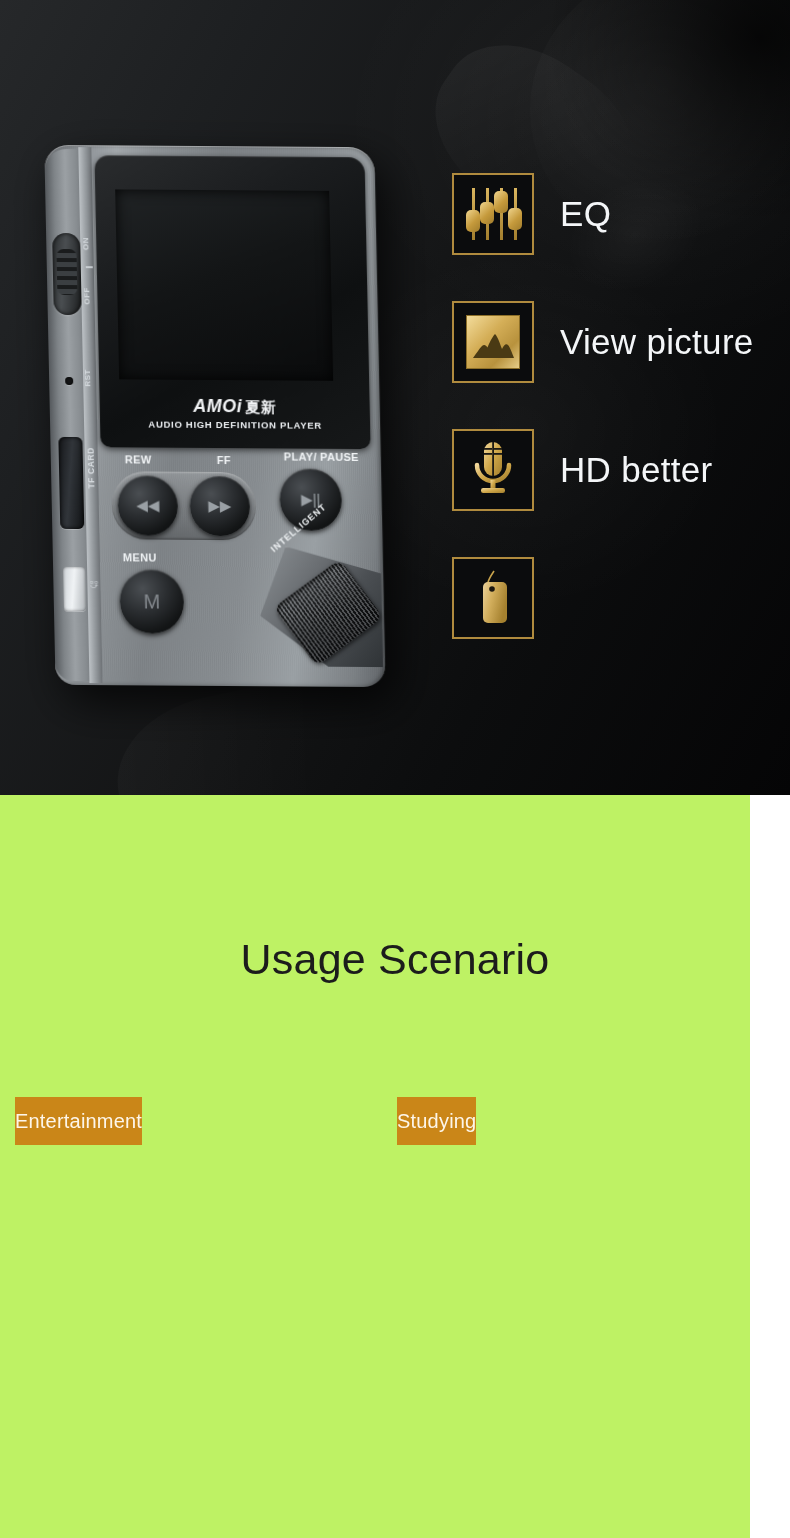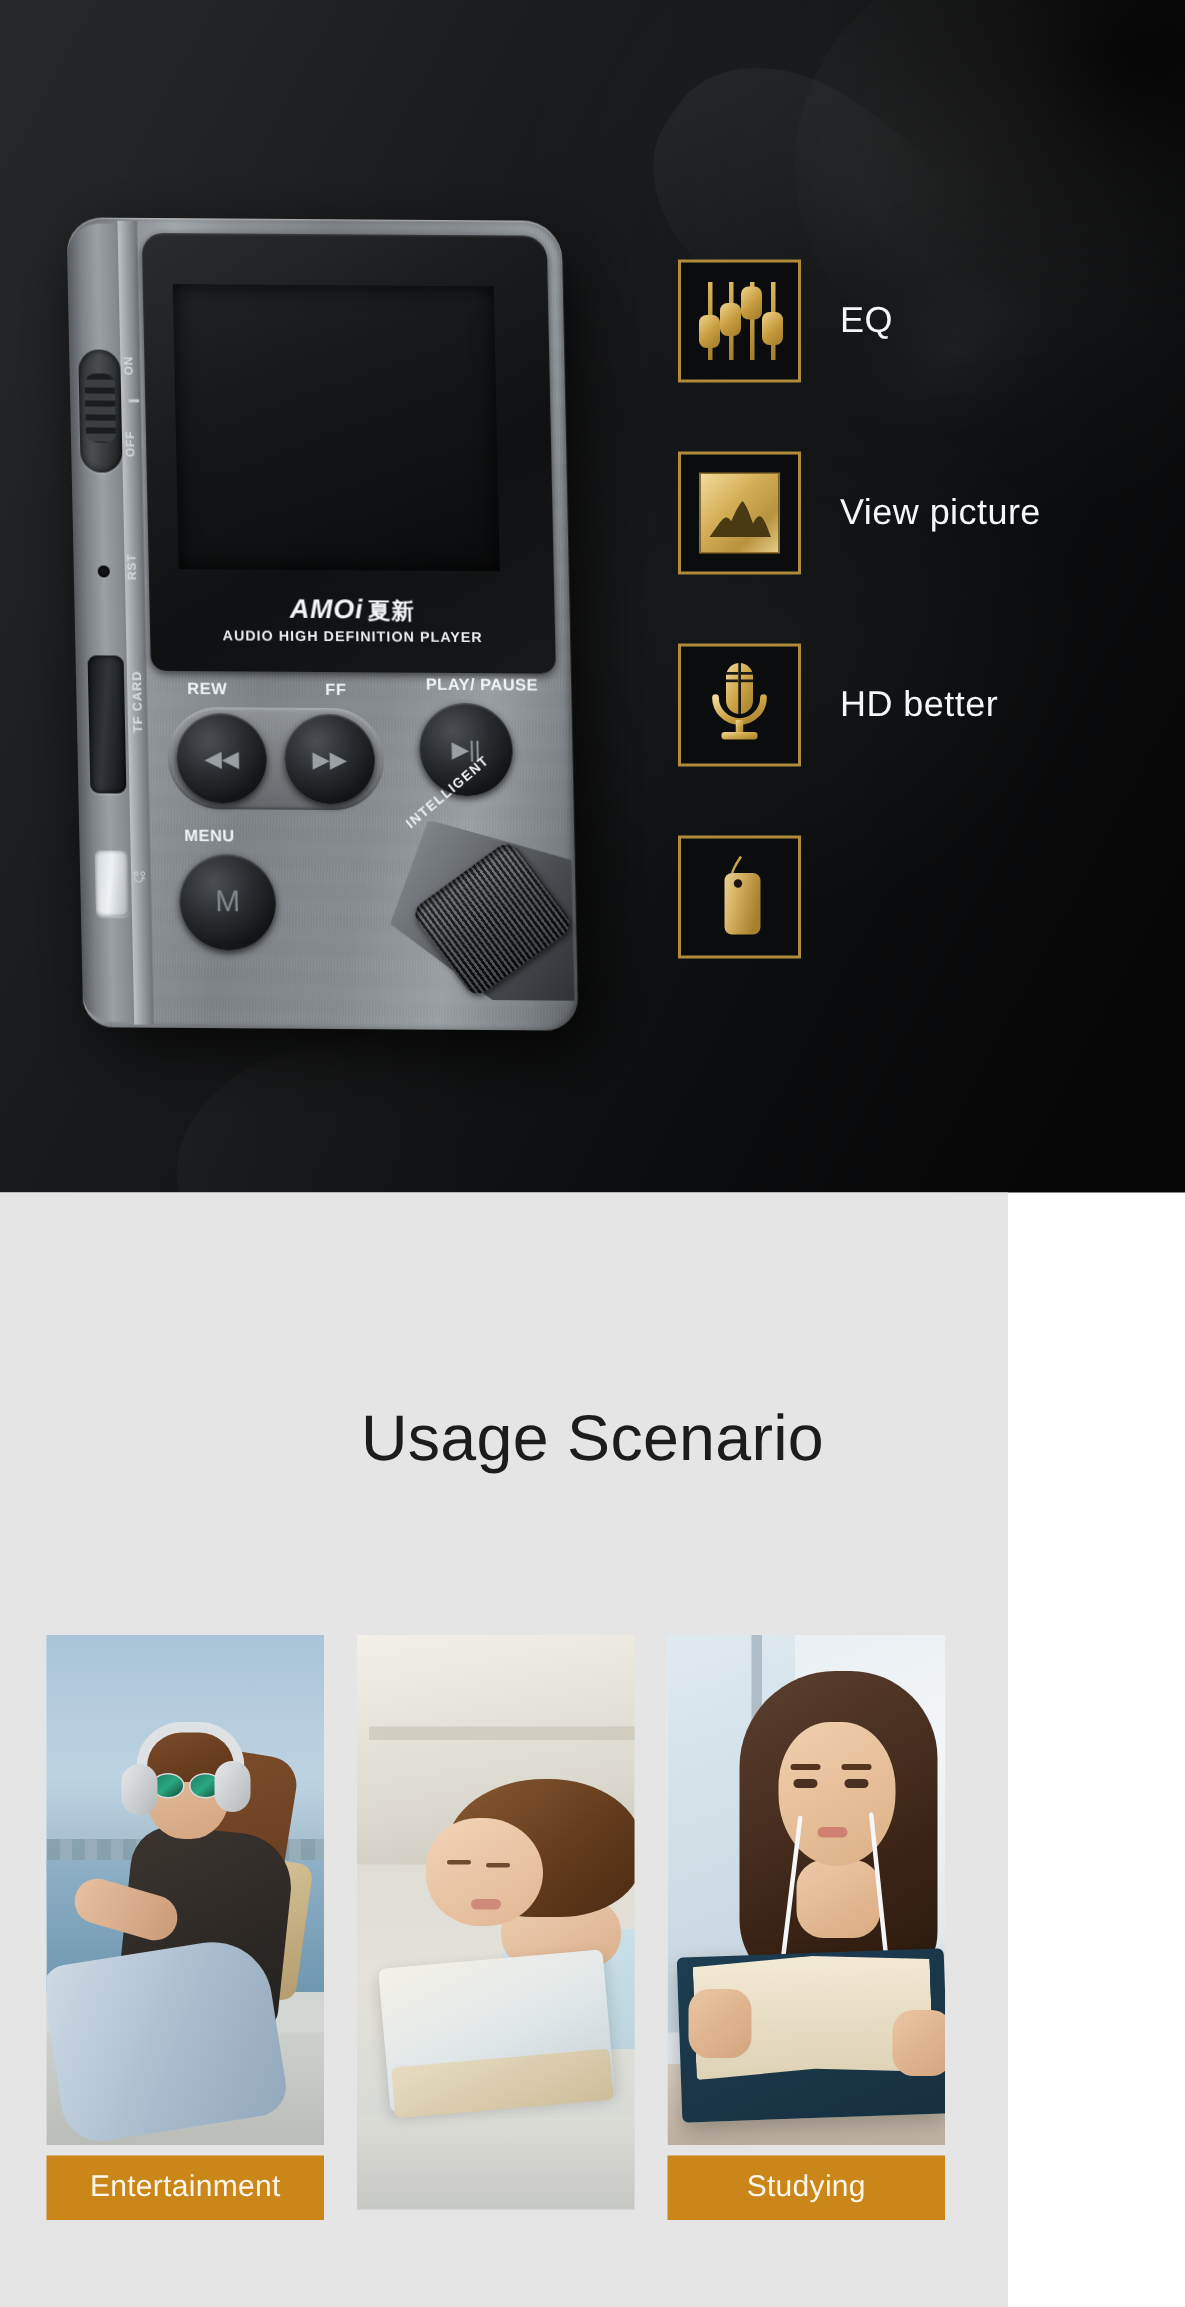--- a/index.html
+++ b/index.html
@@ -167,21 +167,21 @@
   }
 
   
   .features { position:absolute; left:452px; top:172px; width:330px; }
   .feature { display:flex; align-items:center; height:84px; margin-bottom:44px; }
   .fbox {
     width:82px; height:82px; flex:0 0 82px;
     border:2px solid #b08b3e; background:#0b0c0d;
     display:flex; align-items:center; justify-content:center; position:relative;
   }
-  .flabel { margin-left:26px; color:#f4f6f8; font-size:24px; font-weight:400; letter-spacing:.3px; white-space:nowrap; }
+  .flabel { margin-left:26px; color:#f4f6f8; font-size:35px; font-weight:400; letter-spacing:.3px; white-space:nowrap; }
 
   
   .eq-ico { width:56px; height:56px; position:relative; }
   .eq-ico i { position:absolute; width:2.5px; height:52px; top:2px;
               background:linear-gradient(180deg,#d9b55e,#a37f2e); }
   .eq-ico i:nth-child(1){ left:7px; }
   .eq-ico i:nth-child(2){ left:21px; }
   .eq-ico i:nth-child(3){ left:35px; }
   .eq-ico i:nth-child(4){ left:49px; }
   .eq-ico b { position:absolute; width:14px; height:22px; border-radius:5px;
@@ -196,29 +196,29 @@
     background:linear-gradient(135deg,#f3dc9b 0%, #d4ae57 40%, #b8923d 72%, #e6cd88 100%);
     border:1px solid #8d6f28; display:flex; align-items:flex-end; justify-content:center; }
   .pic-ico svg { width:44px; height:30px; margin-bottom:8px; }
 
   
   .mic-ico svg { width:50px; height:56px; }
   
   .bm-ico svg { width:46px; height:58px; }
 
   
-  .white-sec { position:absolute; left:0; top:795px; width:672px; height:743px; background:#e5e5e5; }
+  .white-sec { position:absolute; left:0; top:795px; width:750px; height:743px; background:#bef264; }
   .section-title {
     position:absolute; top:140px; width:790px; text-align:center;
     font-size:43px; color:#1c1c1c; font-weight:400; letter-spacing:.2px;
   }
 
   
   .scen-grid { position:absolute; left:15px; top:295px; width:760px; height:390px; display:flex; gap:6px; }
-  .scen { width:185px; display:flex; flex-direction:column;margin-left:16px; }
+  .scen { width:185px; display:flex; flex-direction:row; }
   .photo { height:383px; position:relative; overflow:hidden; }
   .cap {
     height:48px; margin-top:7px; background:#ca8618; color:#fdf6ea;
     display:flex; align-items:center; justify-content:center;
     font-size:20px; letter-spacing:.2px;
   }
 
   
   .p1 { background:linear-gradient(180deg,#a9c4d8 0%, #bed3e2 28%, #9fb8c9 46%, #cfd5d2 62%, #d9dbd6 100%); }
   .p1 .sea { position:absolute; left:0; top:44%; width:100%; height:26%;

